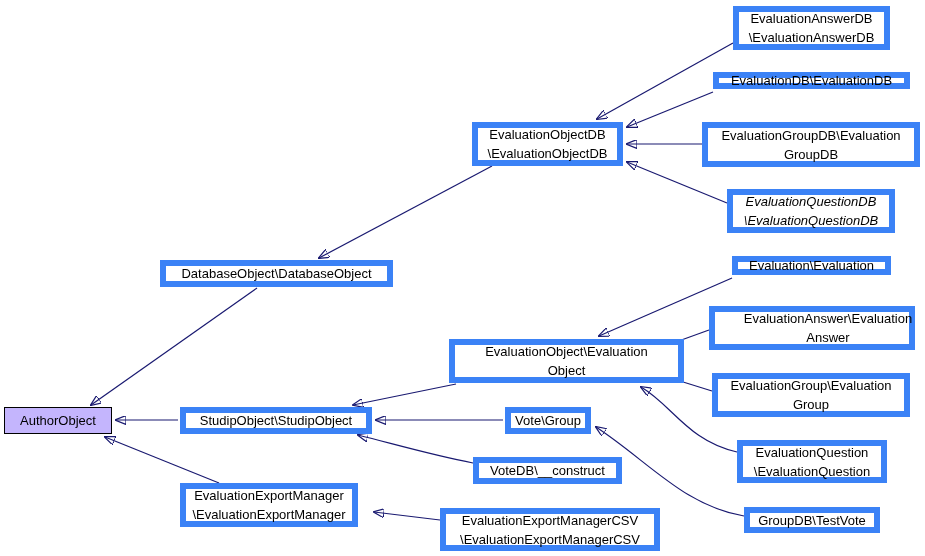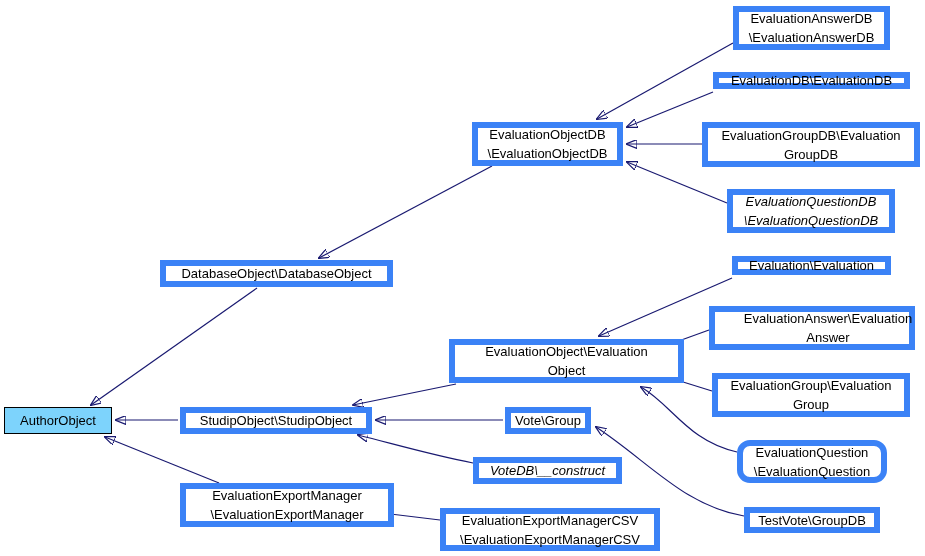--- a/index.html
+++ b/index.html
@@ -22,21 +22,21 @@
     font-size:13px;
     line-height:19px;
     display:flex;
     align-items:center;
     justify-content:center;
     text-align:center;
     white-space:pre-line;
     cursor:pointer;
   }
   .node.hl{
-    background:#7dd3fc;
+    background:#c4b5fd;
     border:1.5px solid #000000;
   }
 </style>
 </head>
 <body>
 
 <div class="canvas">
 
   <svg class="edges" width="925" height="556" viewBox="0 0 925 556" xmlns="http://www.w3.org/2000/svg">
     <defs>
@@ -75,23 +75,23 @@
 GroupDB</div>
   <div class="node" style="left:727px; top:189px; width:168px; height:44px;font-style:italic;">EvaluationQuestionDB
 \EvaluationQuestionDB</div>
   <div class="node" style="left:449px; top:339px; width:235px; height:44px;">EvaluationObject\Evaluation
 Object</div>
   <div class="node" style="left:732px; top:256px; width:159px; height:19px;">Evaluation\Evaluation</div>
   <div class="node" style="left:709px; top:306px; width:206px; height:44px;padding-left:32px;">EvaluationAnswer\Evaluation
 Answer</div>
   <div class="node" style="left:712px; top:373px; width:198px; height:44px;">EvaluationGroup\Evaluation
 Group</div>
-  <div class="node" style="left:737px; top:440px; width:150px; height:43px;border-radius:13px;">EvaluationQuestion
+  <div class="node" style="left:737px; top:440px; width:150px; height:43px;">EvaluationQuestion
 \EvaluationQuestion</div>
   <div class="node" style="left:505px; top:407px; width:86px;  height:27px;">Vote\Group</div>
-  <div class="node" style="left:473px; top:457px; width:149px; height:27px;font-style:italic;">VoteDB\__construct</div>
-  <div class="node" style="left:744px; top:507px; width:136px; height:26px;">TestVote\GroupDB</div>
-  <div class="node" style="left:180px; top:483px; width:214px; height:44px;">EvaluationExportManager
+  <div class="node" style="left:473px; top:457px; width:149px; height:27px;">VoteDB\__construct</div>
+  <div class="node" style="left:744px; top:507px; width:136px; height:26px;">GroupDB\TestVote</div>
+  <div class="node" style="left:180px; top:483px; width:178px; height:44px;">EvaluationExportManager
 \EvaluationExportManager</div>
   <div class="node" style="left:440px; top:508px; width:220px; height:43px;">EvaluationExportManagerCSV
 \EvaluationExportManagerCSV</div>
 
 </div>
 
 </body></html>

